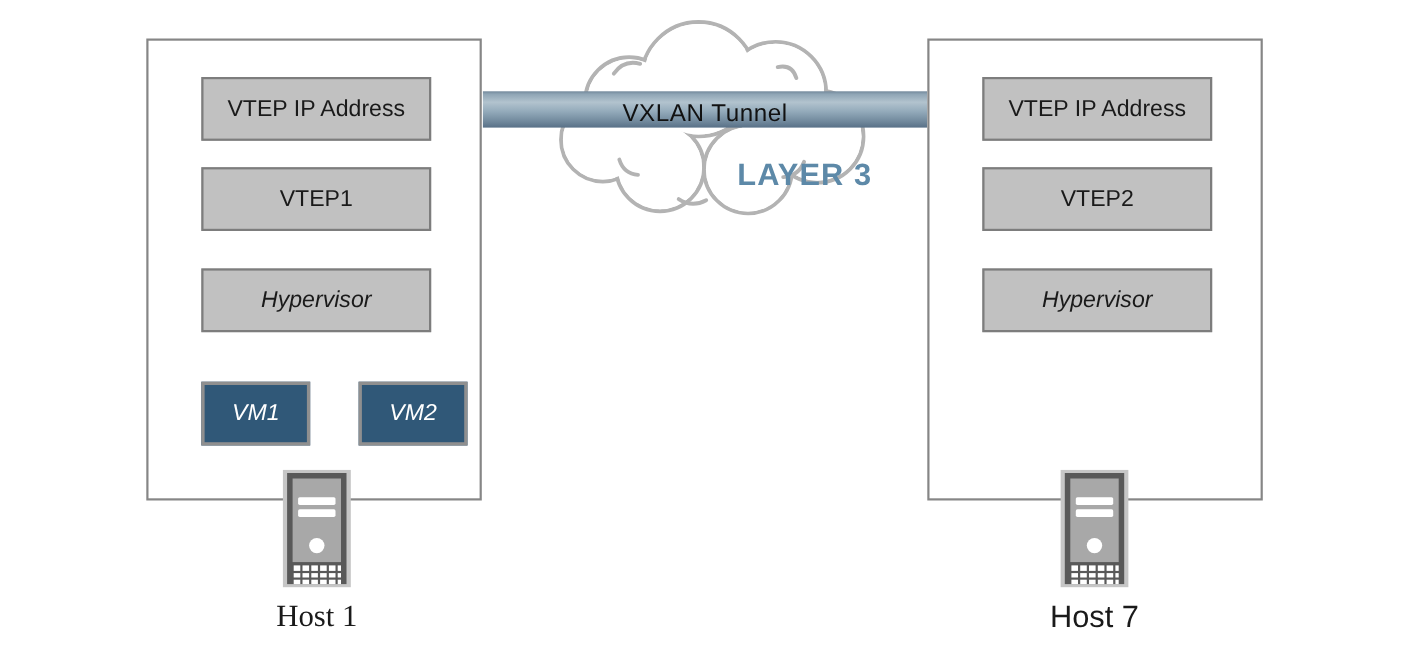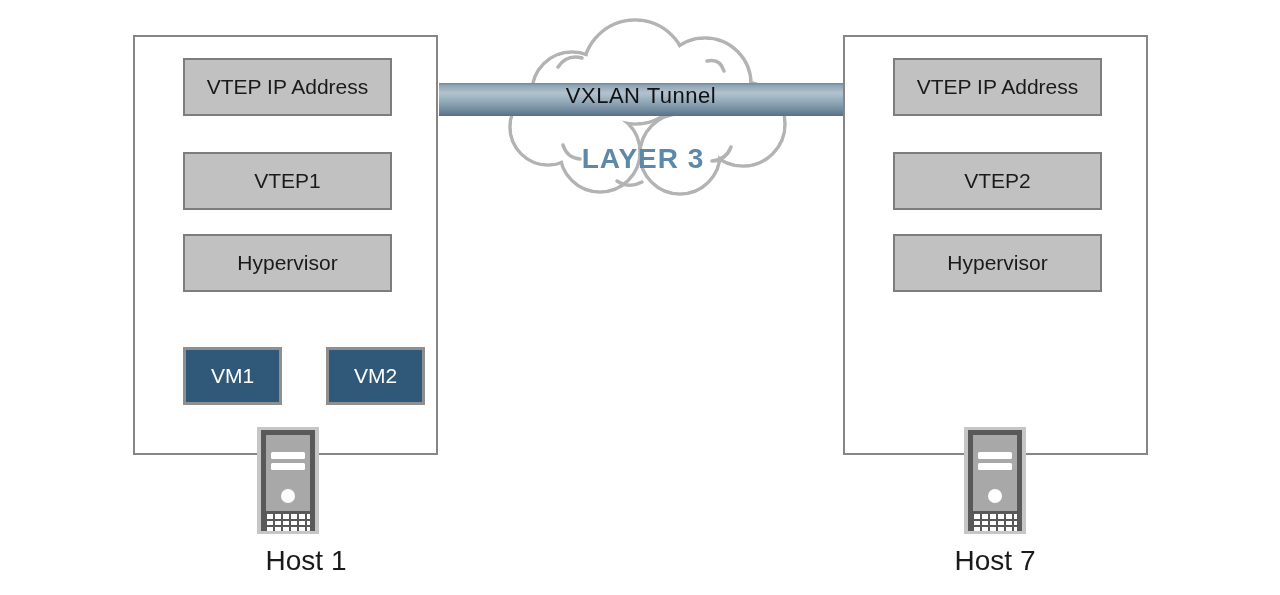--- a/index.html
+++ b/index.html
@@ -32,36 +32,37 @@
     width: 209px;
     height: 58px;
     background: #c1c1c1;
     border: 2px solid #7d7d7d;
     display: flex;
     align-items: center;
     justify-content: center;
     font-size: 21px;
     color: #1a1a1a;
   }
-  .layer-box.l0 { top: 21px; }
+  .layer-box.l0 { top: 33px; }
   .layer-box.l1 { top: 115px; }
-  .layer-box.l2 { top: 197px; }
+  .layer-box.l2 { top: 207px; font-style: italic; }
 
   .vm-box {
     position: absolute;
     top: 310px;
     width: 99px;
     height: 58px;
     background: #305878;
     border: 3px solid #8f8f8f;
     display: flex;
     align-items: center;
     justify-content: center;
     font-size: 21px;
     color: #ffffff;
+    font-style: italic;
   }
   .vm-box.v0 { left: 48px; }
   .vm-box.v1 { left: 158px; margin-left: 33px; }
 
   .cloud-svg {
     position: absolute;
     left: 500px;
     top: 12px;
     width: 295px;
     height: 190px;
@@ -74,35 +75,35 @@
     width: 404px;
     height: 33px;
     background: linear-gradient(to bottom,
       #72889b 0%,
       #8fa5b5 8%,
       #b2c3ce 30%,
       #94abbb 55%,
       #6e869a 85%,
       #587087 100%);
     display: flex;
-    align-items: flex-start;
+    align-items: flex-end;
     justify-content: center;
   }
   .tunnel-label {
     font-size: 22px;
     color: #111111;
     letter-spacing: 0.5px;
   }
 
   .cloud-label {
     position: absolute;
     top: 143px;
     left: 493px;
     width: 300px;
-    text-align: center;
+    text-align: right;
     font-size: 28px;
     font-weight: 600;
     letter-spacing: 1px;
     color: #5d89a8;
   }
 
   .server-svg {
     position: absolute;
     top: 427px;
     width: 62px;
@@ -112,21 +113,21 @@
   .server-svg.right { left: 964px; }
 
   .host-label {
     position: absolute;
     top: 545px;
     width: 220px;
     text-align: center;
     font-size: 28px;
     color: #1a1a1a;
   }
-  .host-label.left  { left: 196px; }
+  .host-label.left  { left: 178px; font-family: Liberation Serif, serif; }
   .host-label.right { left: 885px; }
 </style>
 </head>
 <body>
 
 <div class="canvas">
 
   <svg class="cloud-svg" viewBox="0 0 295 190">
     <g stroke="#b3b3b3" stroke-width="3.5" fill="#ffffff">
       <circle cx="135" cy="60" r="52"></circle>

